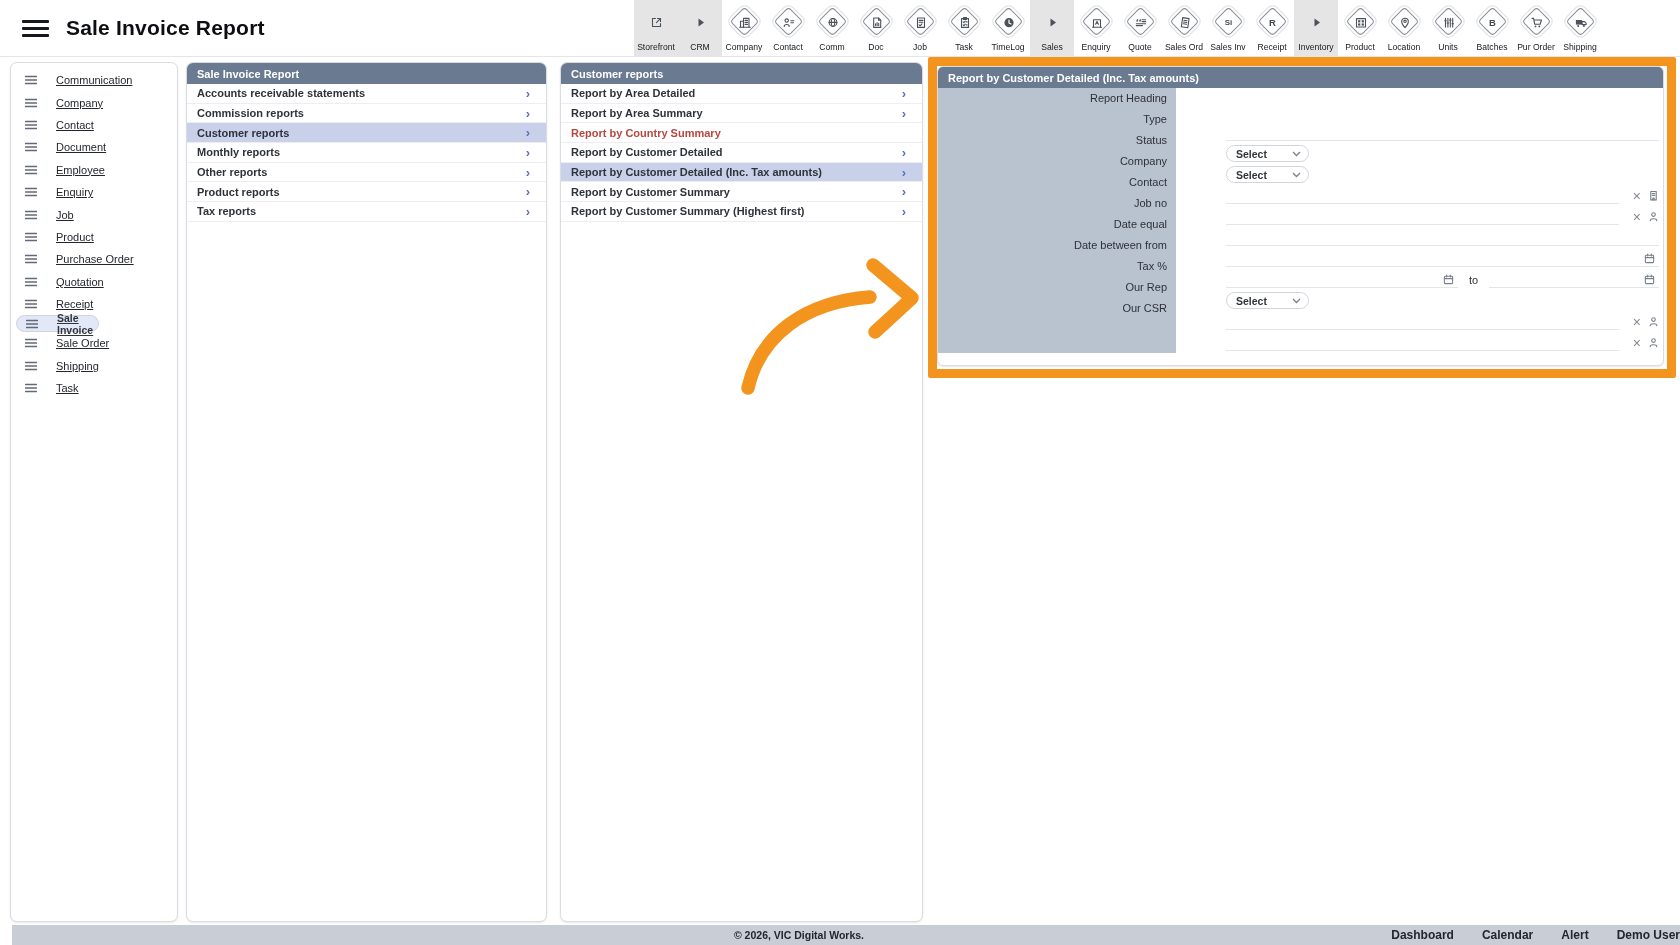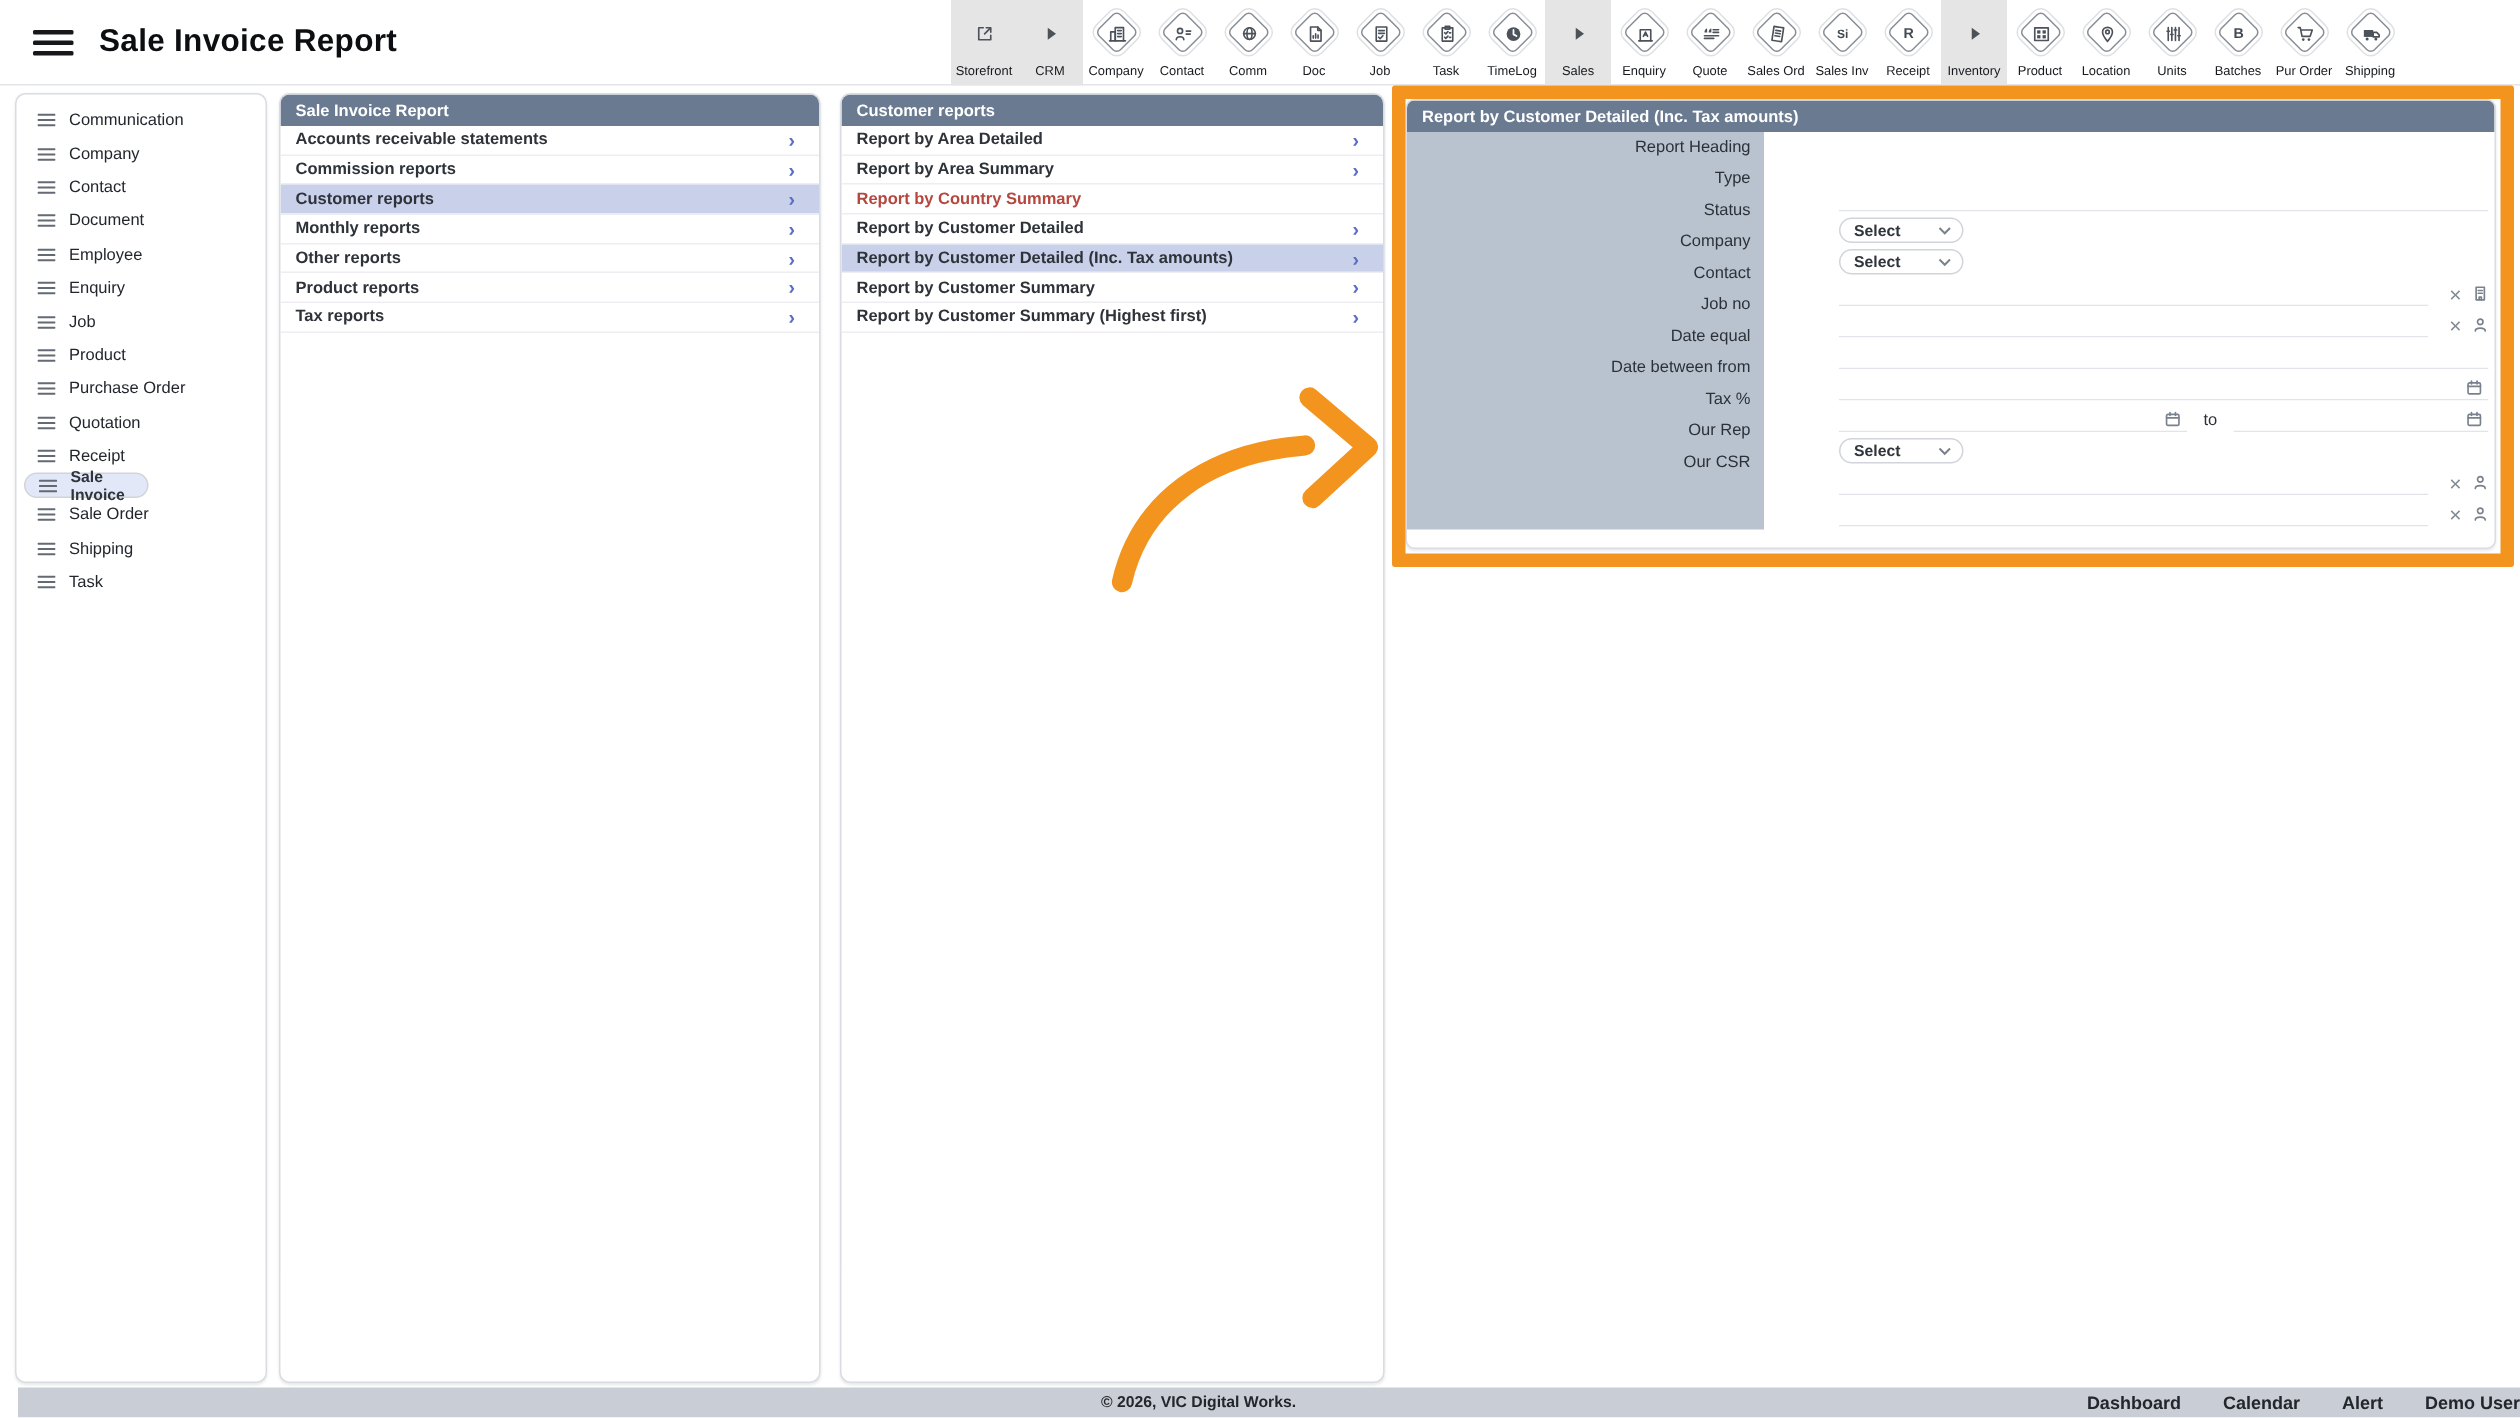--- a/index.html
+++ b/index.html
@@ -24,22 +24,22 @@
           background:#fff; transform:rotate(45deg); display:flex; align-items:center; justify-content:center;
           box-shadow:0 0 0 2px #fff, 0 0 0 3px #dfe0e3; }
   .dg { transform:rotate(-45deg); display:flex; align-items:center; justify-content:center; width:16px; height:16px; }
   .dtx { font-size:8px; font-weight:bold; color:#454b53; }
   .ic { width:13px; height:13px; stroke:#4c525a; fill:none; stroke-width:1.1; stroke-linecap:round; stroke-linejoin:round; }
   .ic .f { fill:#4c525a; stroke:none; }
   
   .card { position:absolute; background:#fff; border:1px solid #dadce1; border-radius:7px;
           box-shadow:0 1px 2px rgba(60,64,67,.12); overflow:hidden; }
   .side { left:10px; top:62px; width:168px; height:860px; padding-top:6px; }
-  .side-item { height:22.4px; display:flex; align-items:center; gap:9px; margin:0 5px; padding-left:9px;
-               border-radius:8px; font-size:11px; color:#23272d; cursor:pointer; }
+  .side-item { height:22.4px; display:flex; align-items:center; gap:19px; margin:0 5px; padding-left:9px;
+               border-radius:8px; font-size:11px; color:#23272d; cursor:pointer;text-decoration:underline; }
   .side-item.sel { background:#e3e8f8; }
   .mico { width:12px; height:10px; stroke:#646a73; stroke-width:1.3; stroke-linecap:round; flex:0 0 auto; }
   .p1 { left:186px; top:62px; width:361px; height:860px; }
   .p2 { left:560px; top:62px; width:363px; height:860px; }
   .phead { height:21px; background:#6a7a90; color:#fff; font-size:11px; font-weight:bold;
            display:flex; align-items:center; padding:0 10px; }
   .prow { height:19.7px; display:flex; align-items:center; justify-content:space-between;
           padding:0 16px 0 10px; border-bottom:1px solid #eeeef2; font-size:11px; font-weight:bold;
           color:#2e3339; cursor:pointer; }
   .prow.hilite { background:#c9d1ea; }

